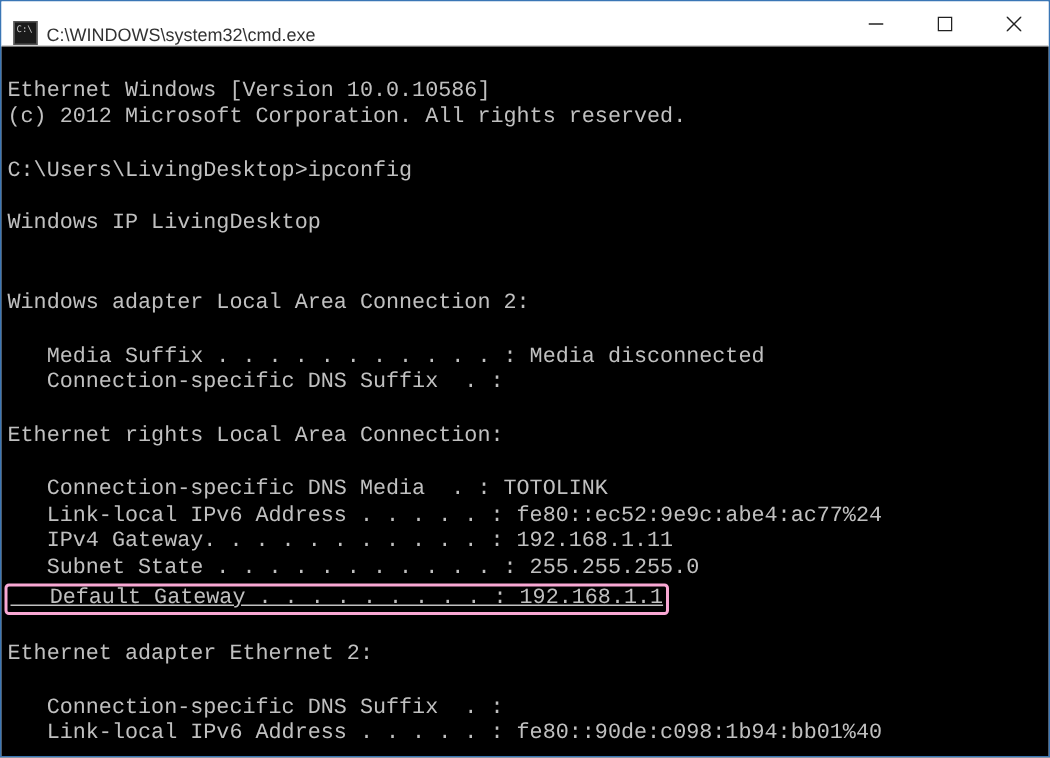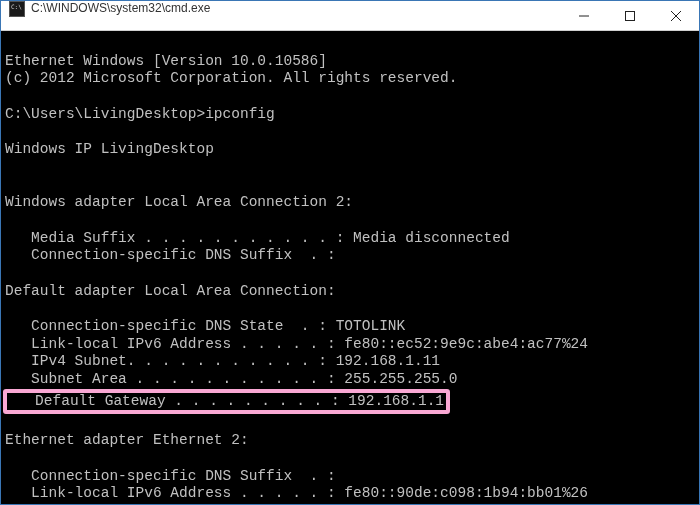--- a/index.html
+++ b/index.html
@@ -2,21 +2,21 @@
 <html><head>
 <meta charset="utf-8">
 <style>
   * { margin: 0; padding: 0; box-sizing: border-box; }
   html, body { width: 700px; height: 505px; overflow: hidden; font-family: "Segoe UI", Tahoma, sans-serif; }
   .window {
     width: 700px; height: 505px; background: #ffffff;
     border: 1px solid #3a76b5; display: flex; flex-direction: column;
   }
   .titlebar {
-    height: 30px; background: #ffffff; display: flex; align-items: flex-start;
+    height: 30px; background: #ffffff; display: flex; align-items: flex-end;
     border-bottom: 1px solid #d0d0d0;
   }
   .title-icon {
     width: 16px; height: 16px; margin: 0 6px 0 8px;
     background: #1a1a1a; border: 1px solid #555;
     position: relative;
   }
   .title-icon::after {
     content: "C:\\"; color: #ccc; font-size: 6px; position: absolute;
     top: 1px; left: 1px; font-family: Consolas, monospace;
@@ -32,22 +32,22 @@
 
   .console {
     flex: 1; background: #000; color: #c0c0c0;
     font-family: Consolas, "Courier New", monospace;
     font-size: 14.5px; line-height: 1.22;
     padding: 4px 0 0 4px; white-space: pre; overflow: hidden;
     position: relative;
   }
   .line { white-space: pre; }
   .highlight-box {
-    border: 4px solid #f9a8d4; border-radius: 3px;
-    display: inline-block; padding: 0 2px; margin-left: -2px;
+    border: 2px solid #f9a8d4; border-radius: 3px;
+    display: inline-block; padding: 0 2px; margin-left: -2px; text-decoration: underline;
   }
 </style>
 </head>
 <body>
 
 <div class="window">
 
   <div class="titlebar">
     <div class="title-icon"></div>
     <div class="title-text">C:\WINDOWS\system32\cmd.exe</div>
@@ -79,27 +79,27 @@
 <span class="line">C:\Users\LivingDesktop&gt;ipconfig</span>
 <span class="line"> </span>
 <span class="line">Windows IP LivingDesktop</span>
 <span class="line"> </span>
 <span class="line"> </span>
 <span class="line">Windows adapter Local Area Connection 2:</span>
 <span class="line"> </span>
 <span class="line">   Media Suffix . . . . . . . . . . . : Media disconnected</span>
 <span class="line">   Connection-specific DNS Suffix  . :</span>
 <span class="line"> </span>
-<span class="line">Default adapter Local Area Connection:</span>
+<span class="line">Ethernet rights Local Area Connection:</span>
 <span class="line"> </span>
-<span class="line">   Connection-specific DNS State  . : TOTOLINK</span>
+<span class="line">   Connection-specific DNS Media  . : TOTOLINK</span>
 <span class="line">   Link-local IPv6 Address . . . . . : fe80::ec52:9e9c:abe4:ac77%24</span>
-<span class="line">   IPv4 Subnet. . . . . . . . . . . : 192.168.1.11</span>
-<span class="line">   Subnet Area . . . . . . . . . . . : 255.255.255.0</span>
+<span class="line">   IPv4 Gateway. . . . . . . . . . . : 192.168.1.11</span>
+<span class="line">   Subnet State . . . . . . . . . . . : 255.255.255.0</span>
 <span class="highlight-box"><span class="line">   Default Gateway . . . . . . . . . : 192.168.1.1</span></span>
 <span class="line"> </span>
 <span class="line">Ethernet adapter Ethernet 2:</span>
 <span class="line"> </span>
 <span class="line">   Connection-specific DNS Suffix  . :</span>
-<span class="line">   Link-local IPv6 Address . . . . . : fe80::90de:c098:1b94:bb01%26</span>
+<span class="line">   Link-local IPv6 Address . . . . . : fe80::90de:c098:1b94:bb01%40</span>
   </div>
 
 </div>
 
 </body></html>

